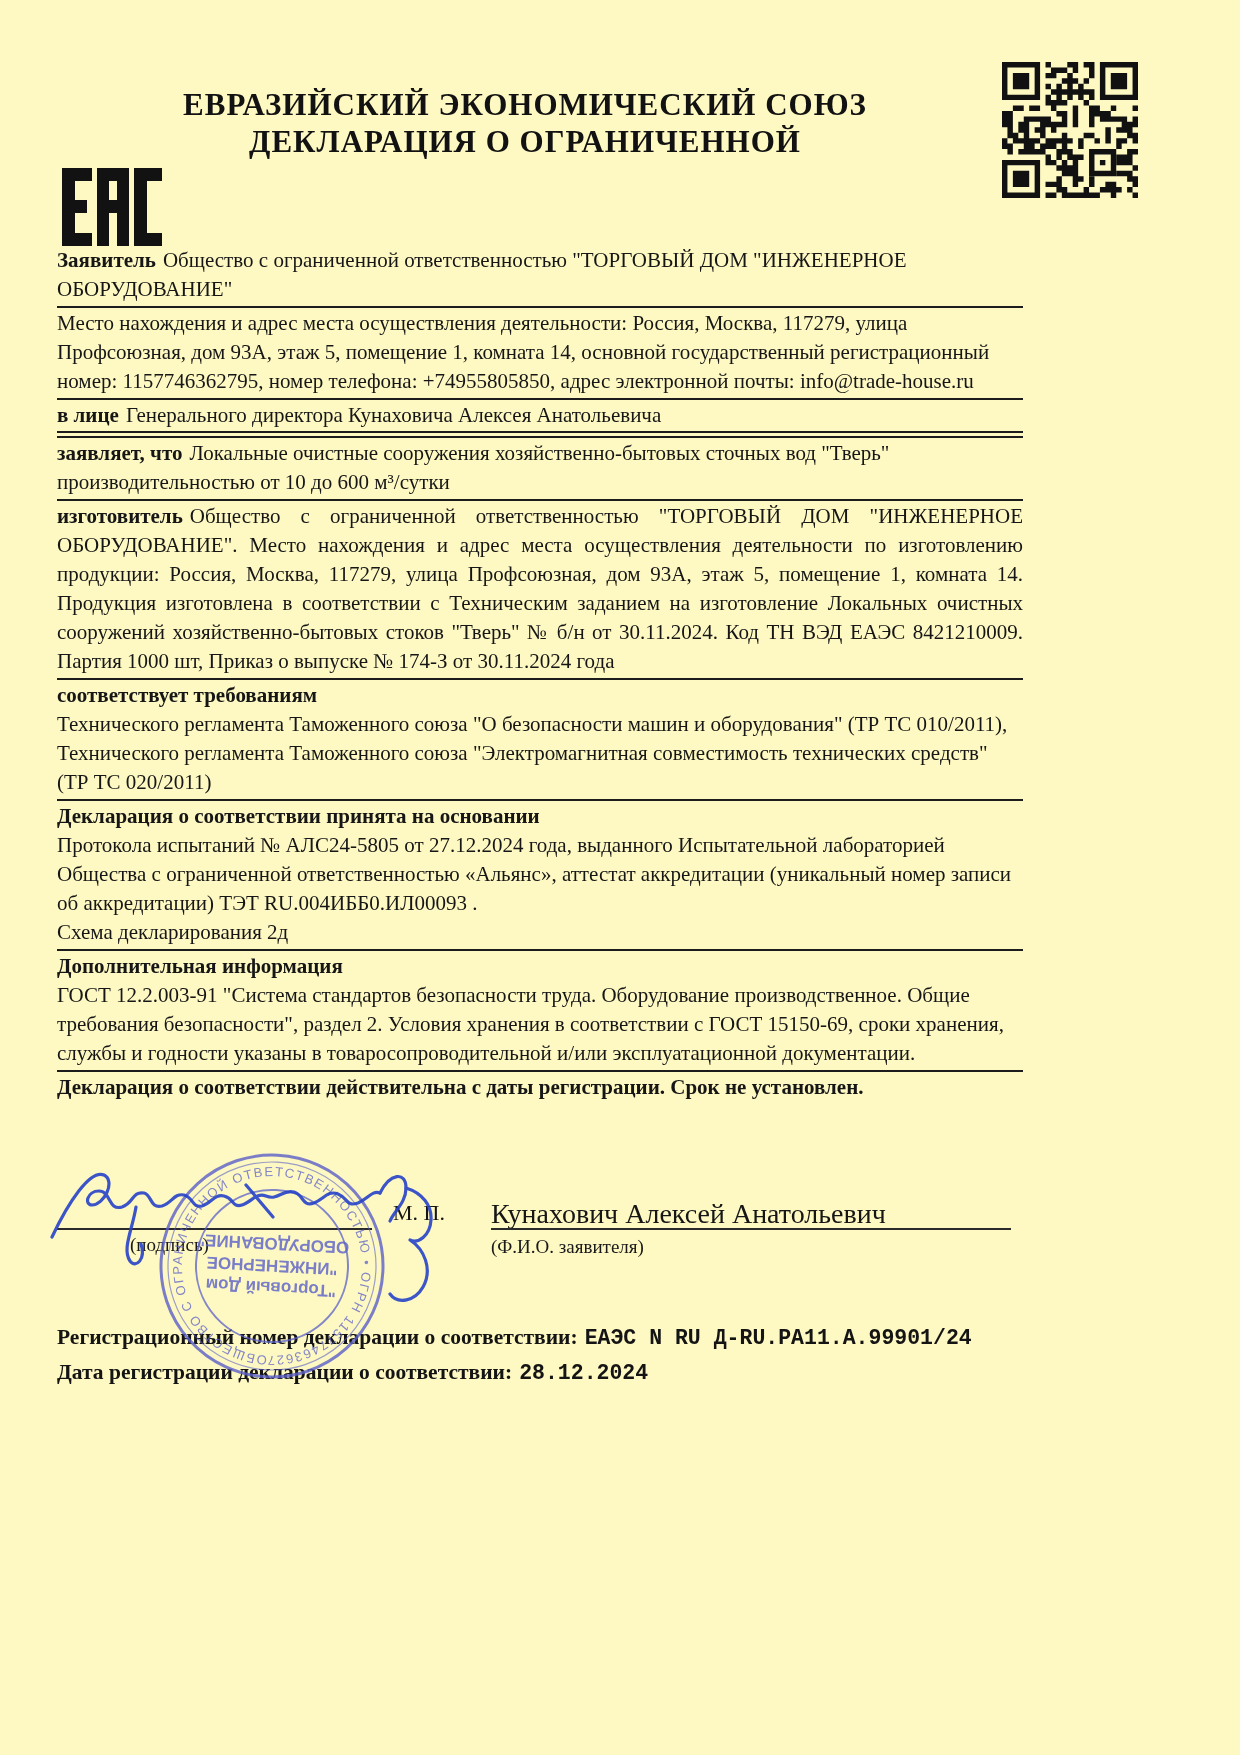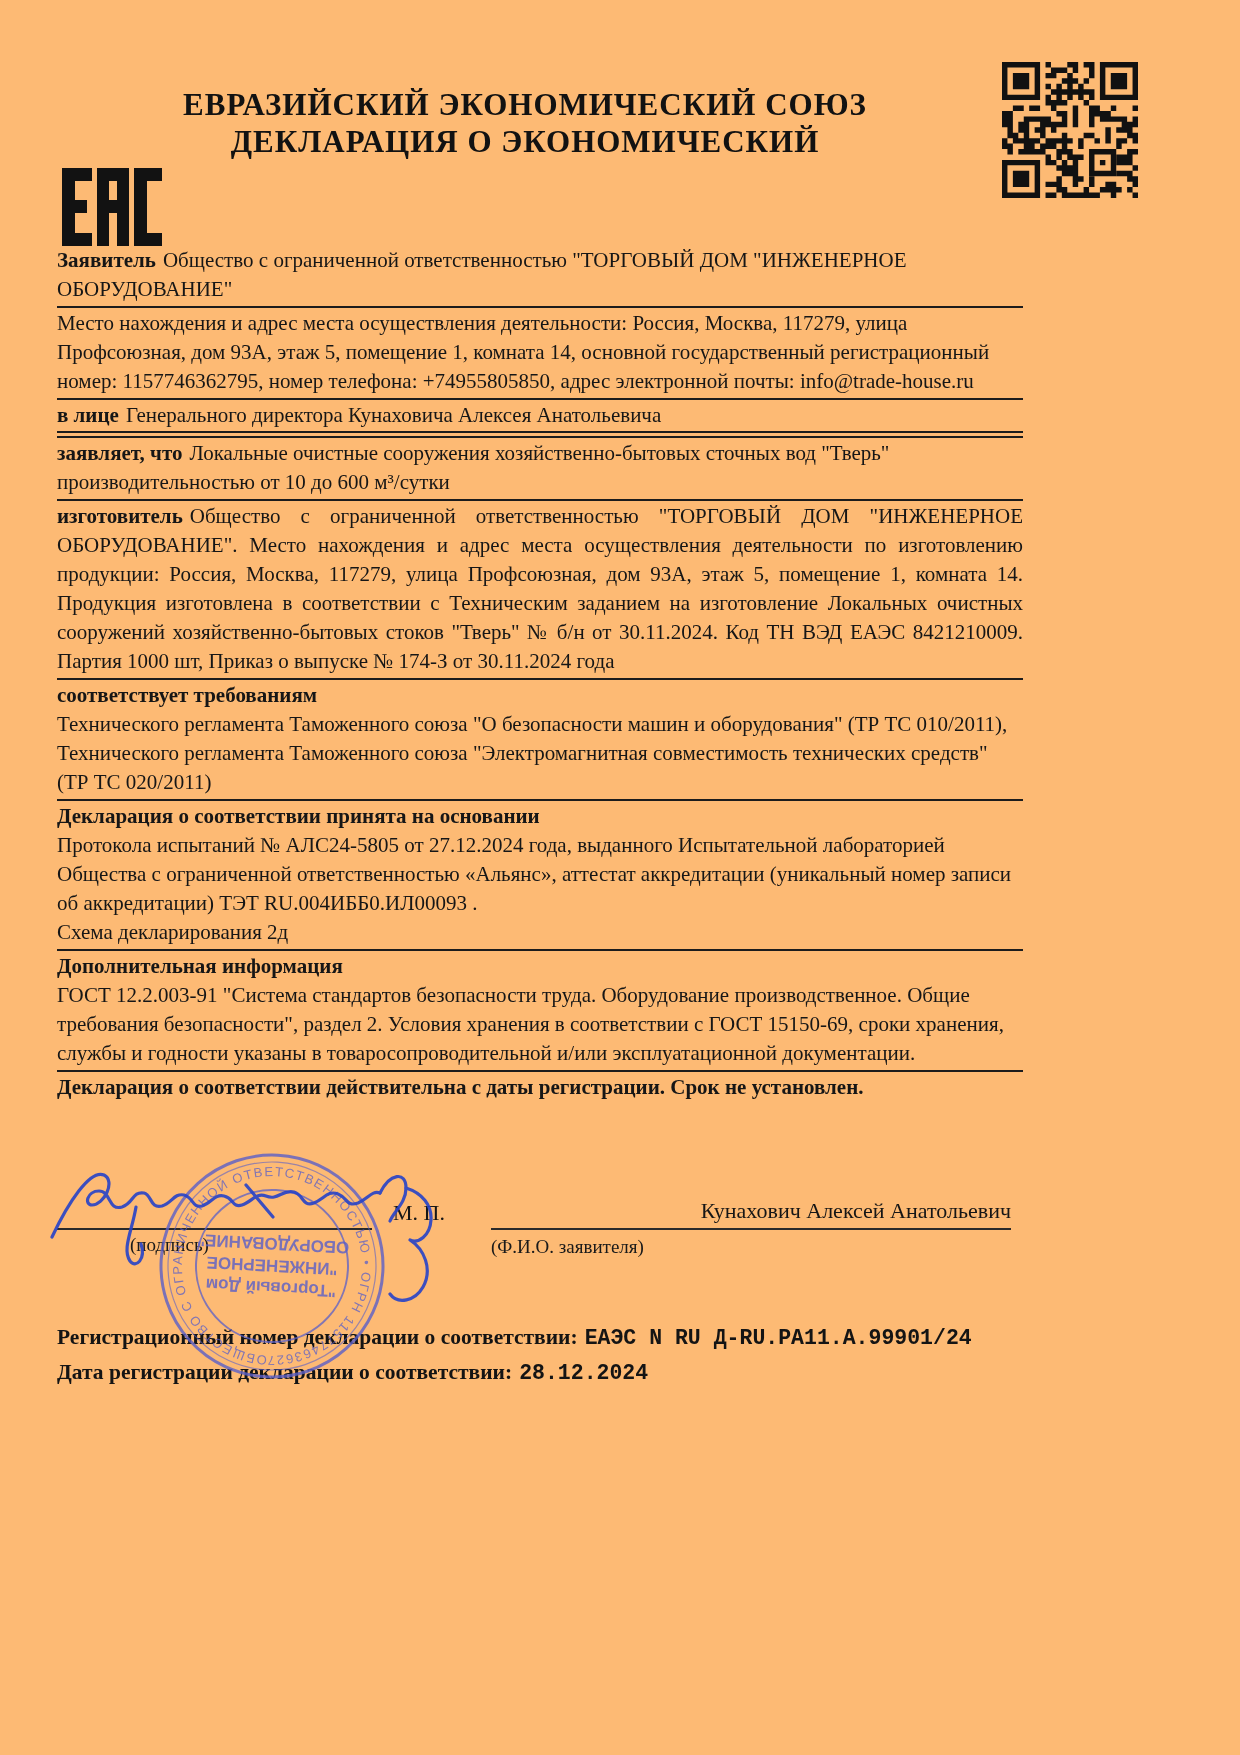--- a/index.html
+++ b/index.html
@@ -1,17 +1,17 @@
 <!DOCTYPE html>
 <html lang="ru"><head>
 <meta charset="utf-8">
 <style>
   html,body{margin:0;padding:0;background:#e8e8e8;}
   .page{
-    position:relative; width:1240px; height:1755px; background:#fdba74;
+    position:relative; width:1240px; height:1755px; background:#fef9c3;
     margin:0 auto; overflow:hidden;
     font-family:"Liberation Serif","DejaVu Serif",serif;
     color:#161616;
   }
   
   .title-block{
     position:absolute; left:60px; top:86px; width:930px;
     text-align:center; font-weight:bold; font-size:31px; line-height:37px;
     letter-spacing:1px; color:#121212;
   }
@@ -30,38 +30,38 @@
   .rule{border-top:2px solid #1c1c1c; margin:2px 0 1px; height:0;}
   .rule.double{height:3px; border-top:2px solid #1c1c1c; border-bottom:2px solid #1c1c1c; margin:1px 0;}
   
   .sig-line{position:absolute; border-top:2px solid #2a2a2a; height:0;}
   .sig-line.left{left:57px; top:1228px; width:315px;}
   .sig-line.right{left:491px; top:1228px; width:520px;}
   .cap{position:absolute; font-size:19px; color:#1a1a1a; text-align:left;}
   .cap.podpis{left:130px; top:1234px; width:180px;}
   .cap.fio{left:491px; top:1236px; width:520px;}
   .mp{position:absolute; left:393px; top:1200px; font-size:22px;}
-  .sig-name{position:absolute; left:491px; top:1198px; width:520px; text-align:right; font-size:22px;}
+  .sig-name{position:absolute; left:491px; top:1198px; width:520px; text-align:left; font-size:28px;}
   .sig-svg{position:absolute; left:40px; top:1145px; width:420px; height:165px; z-index:4; pointer-events:none;}
   .stamp-svg{position:absolute; left:157px; top:1151px; width:230px; height:230px; z-index:3; pointer-events:none;}
   
   .foot{position:absolute; left:57px; font-weight:bold; font-size:21.5px; color:#141414; z-index:2;}
   .foot.reg{top:1303px;}
   .foot.date{top:1345px;margin-top:15px;}
   .foot .val{margin-left:7px;font-family:Liberation Mono, monospace;}
   .stamp-text{font-family:"Liberation Sans","DejaVu Sans",sans-serif;}
 </style>
 </head>
 <body>
 
 <div class="page">
 
   <div class="title-block">
     <div>ЕВРАЗИЙСКИЙ ЭКОНОМИЧЕСКИЙ СОЮЗ</div>
-    <div>ДЕКЛАРАЦИЯ О ЭКОНОМИЧЕСКИЙ</div>
+    <div>ДЕКЛАРАЦИЯ О ОГРАНИЧЕННОЙ</div>
   </div>
 
   <div class="qr-box">
     <svg viewBox="0 0 125 125" xmlns="http://www.w3.org/2000/svg">
       <g fill="#111">
         <path fill-rule="evenodd" d="M0,0h35v35H0z M5,5h25v25H5z M10,10h15v15H10z"></path>
         <path fill-rule="evenodd" d="M90,0h35v35H90z M95,5h25v25H95z M100,10h15v15H100z"></path>
         <path fill-rule="evenodd" d="M0,90h35v35H0z M5,95h25v25H5z M10,100h15v15H10z"></path>
         <path fill-rule="evenodd" d="M80,80h25v25H80z M85,85h15v15H85z M90,90h5v5H90z"></path>
         <path id="qr-modules" d="M40,0h5v5h-5zM60,0h5v5h-5zM65,0h5v5h-5zM75,0h5v5h-5zM80,0h5v5h-5zM45,5h5v5h-5zM50,5h5v5h-5zM55,5h5v5h-5zM65,5h5v5h-5zM80,5h5v5h-5zM40,10h5v5h-5zM45,10h5v5h-5zM60,10h5v5h-5zM80,10h5v5h-5zM55,15h5v5h-5zM60,15h5v5h-5zM65,15h5v5h-5zM75,15h5v5h-5zM40,20h5v5h-5zM50,20h5v5h-5zM60,20h5v5h-5zM70,20h5v5h-5zM45,25h5v5h-5zM50,25h5v5h-5zM55,25h5v5h-5zM60,25h5v5h-5zM65,25h5v5h-5zM70,25h5v5h-5zM75,25h5v5h-5zM80,25h5v5h-5zM40,30h5v5h-5zM50,30h5v5h-5zM60,30h5v5h-5zM70,30h5v5h-5zM80,30h5v5h-5zM40,35h5v5h-5zM45,35h5v5h-5zM50,35h5v5h-5zM55,35h5v5h-5zM75,35h5v5h-5zM10,40h5v5h-5zM15,40h5v5h-5zM25,40h5v5h-5zM30,40h5v5h-5zM45,40h5v5h-5zM65,40h5v5h-5zM80,40h5v5h-5zM85,40h5v5h-5zM100,40h5v5h-5zM120,40h5v5h-5zM0,45h5v5h-5zM5,45h5v5h-5zM50,45h5v5h-5zM55,45h5v5h-5zM65,45h5v5h-5zM80,45h5v5h-5zM85,45h5v5h-5zM90,45h5v5h-5zM95,45h5v5h-5zM0,50h5v5h-5zM5,50h5v5h-5zM20,50h5v5h-5zM25,50h5v5h-5zM30,50h5v5h-5zM35,50h5v5h-5zM40,50h5v5h-5zM55,50h5v5h-5zM65,50h5v5h-5zM80,50h5v5h-5zM90,50h5v5h-5zM95,50h5v5h-5zM100,50h5v5h-5zM105,50h5v5h-5zM110,50h5v5h-5zM120,50h5v5h-5zM0,55h5v5h-5zM5,55h5v5h-5zM15,55h5v5h-5zM20,55h5v5h-5zM35,55h5v5h-5zM40,55h5v5h-5zM45,55h5v5h-5zM50,55h5v5h-5zM55,55h5v5h-5zM65,55h5v5h-5zM80,55h5v5h-5zM110,55h5v5h-5zM115,55h5v5h-5zM120,55h5v5h-5zM5,60h5v5h-5zM15,60h5v5h-5zM20,60h5v5h-5zM30,60h5v5h-5zM35,60h5v5h-5zM45,60h5v5h-5zM95,60h5v5h-5zM105,60h5v5h-5zM110,60h5v5h-5zM115,60h5v5h-5zM5,65h5v5h-5zM10,65h5v5h-5zM20,65h5v5h-5zM35,65h5v5h-5zM55,65h5v5h-5zM75,65h5v5h-5zM80,65h5v5h-5zM95,65h5v5h-5zM115,65h5v5h-5zM120,65h5v5h-5zM0,70h5v5h-5zM10,70h5v5h-5zM15,70h5v5h-5zM20,70h5v5h-5zM25,70h5v5h-5zM30,70h5v5h-5zM40,70h5v5h-5zM45,70h5v5h-5zM50,70h5v5h-5zM55,70h5v5h-5zM60,70h5v5h-5zM70,70h5v5h-5zM85,70h5v5h-5zM95,70h5v5h-5zM105,70h5v5h-5zM110,70h5v5h-5zM120,70h5v5h-5zM0,75h5v5h-5zM5,75h5v5h-5zM20,75h5v5h-5zM25,75h5v5h-5zM35,75h5v5h-5zM40,75h5v5h-5zM45,75h5v5h-5zM55,75h5v5h-5zM70,75h5v5h-5zM105,75h5v5h-5zM5,80h5v5h-5zM15,80h5v5h-5zM20,80h5v5h-5zM25,80h5v5h-5zM30,80h5v5h-5zM35,80h5v5h-5zM50,80h5v5h-5zM55,80h5v5h-5zM60,80h5v5h-5zM115,80h5v5h-5zM120,80h5v5h-5zM40,85h5v5h-5zM50,85h5v5h-5zM60,85h5v5h-5zM65,85h5v5h-5zM70,85h5v5h-5zM105,85h5v5h-5zM110,85h5v5h-5zM115,85h5v5h-5zM40,90h5v5h-5zM45,90h5v5h-5zM55,90h5v5h-5zM65,90h5v5h-5zM105,90h5v5h-5zM110,90h5v5h-5zM115,90h5v5h-5zM50,95h5v5h-5zM55,95h5v5h-5zM60,95h5v5h-5zM65,95h5v5h-5zM120,95h5v5h-5zM55,100h5v5h-5zM60,100h5v5h-5zM65,100h5v5h-5zM105,100h5v5h-5zM110,100h5v5h-5zM115,100h5v5h-5zM50,105h5v5h-5zM65,105h5v5h-5zM70,105h5v5h-5zM80,105h5v5h-5zM115,105h5v5h-5zM120,105h5v5h-5zM40,110h5v5h-5zM45,110h5v5h-5zM50,110h5v5h-5zM65,110h5v5h-5zM80,110h5v5h-5zM95,110h5v5h-5zM100,110h5v5h-5zM120,110h5v5h-5zM50,115h5v5h-5zM55,115h5v5h-5zM75,115h5v5h-5zM90,115h5v5h-5zM95,115h5v5h-5zM100,115h5v5h-5zM105,115h5v5h-5zM115,115h5v5h-5zM40,120h5v5h-5zM45,120h5v5h-5zM55,120h5v5h-5zM60,120h5v5h-5zM65,120h5v5h-5zM70,120h5v5h-5zM75,120h5v5h-5zM80,120h5v5h-5zM85,120h5v5h-5zM100,120h5v5h-5zM120,120h5v5h-5z"></path>

